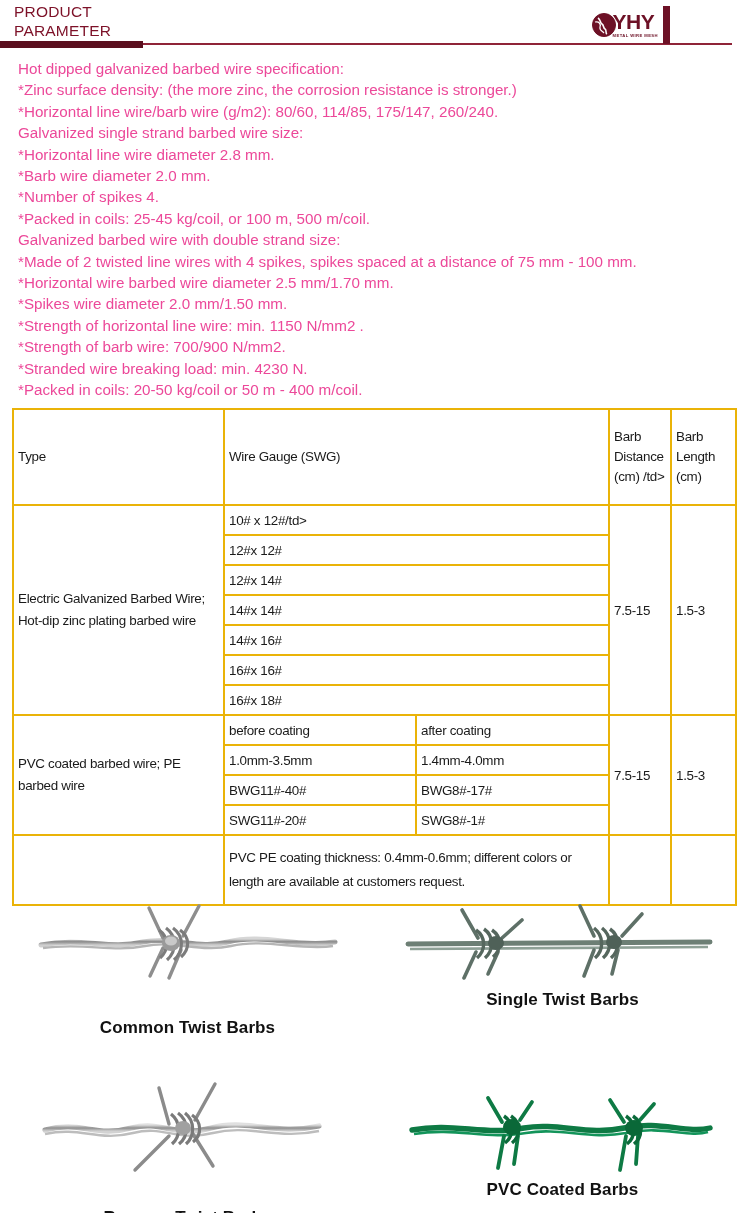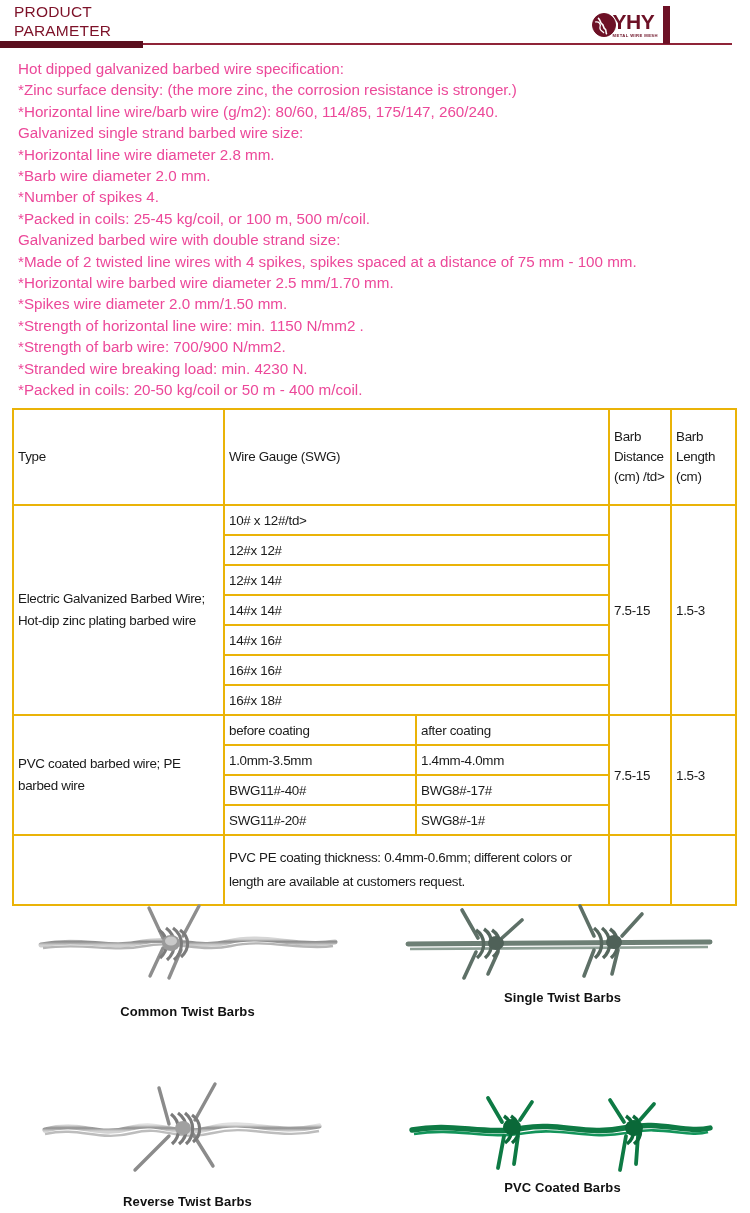--- a/index.html
+++ b/index.html
@@ -165,26 +165,26 @@
     align-items: center;
   }
   .prod-art {
     width: 330px;
     height: 108px;
     position: relative;
   }
   .prod-caption {
     font-family: "Liberation Sans", sans-serif;
     font-weight: bold;
-    font-size: 13px;
+    font-size: 17px;
     color: #111;
     letter-spacing: 0.1px;
     margin-top: 2px;
   }
-  .cap-a { margin-top: 6px; }
+  .cap-a { margin-top: 20px; }
   .cap-b { margin-top: -8px; }
   svg.wire { display:block; }
 </style>
 </head>
 <body>
 
 <div class="page-header">
   <div class="header-title">PRODUCT
 PARAMETER</div>
   <div class="header-rule-thick"></div>

